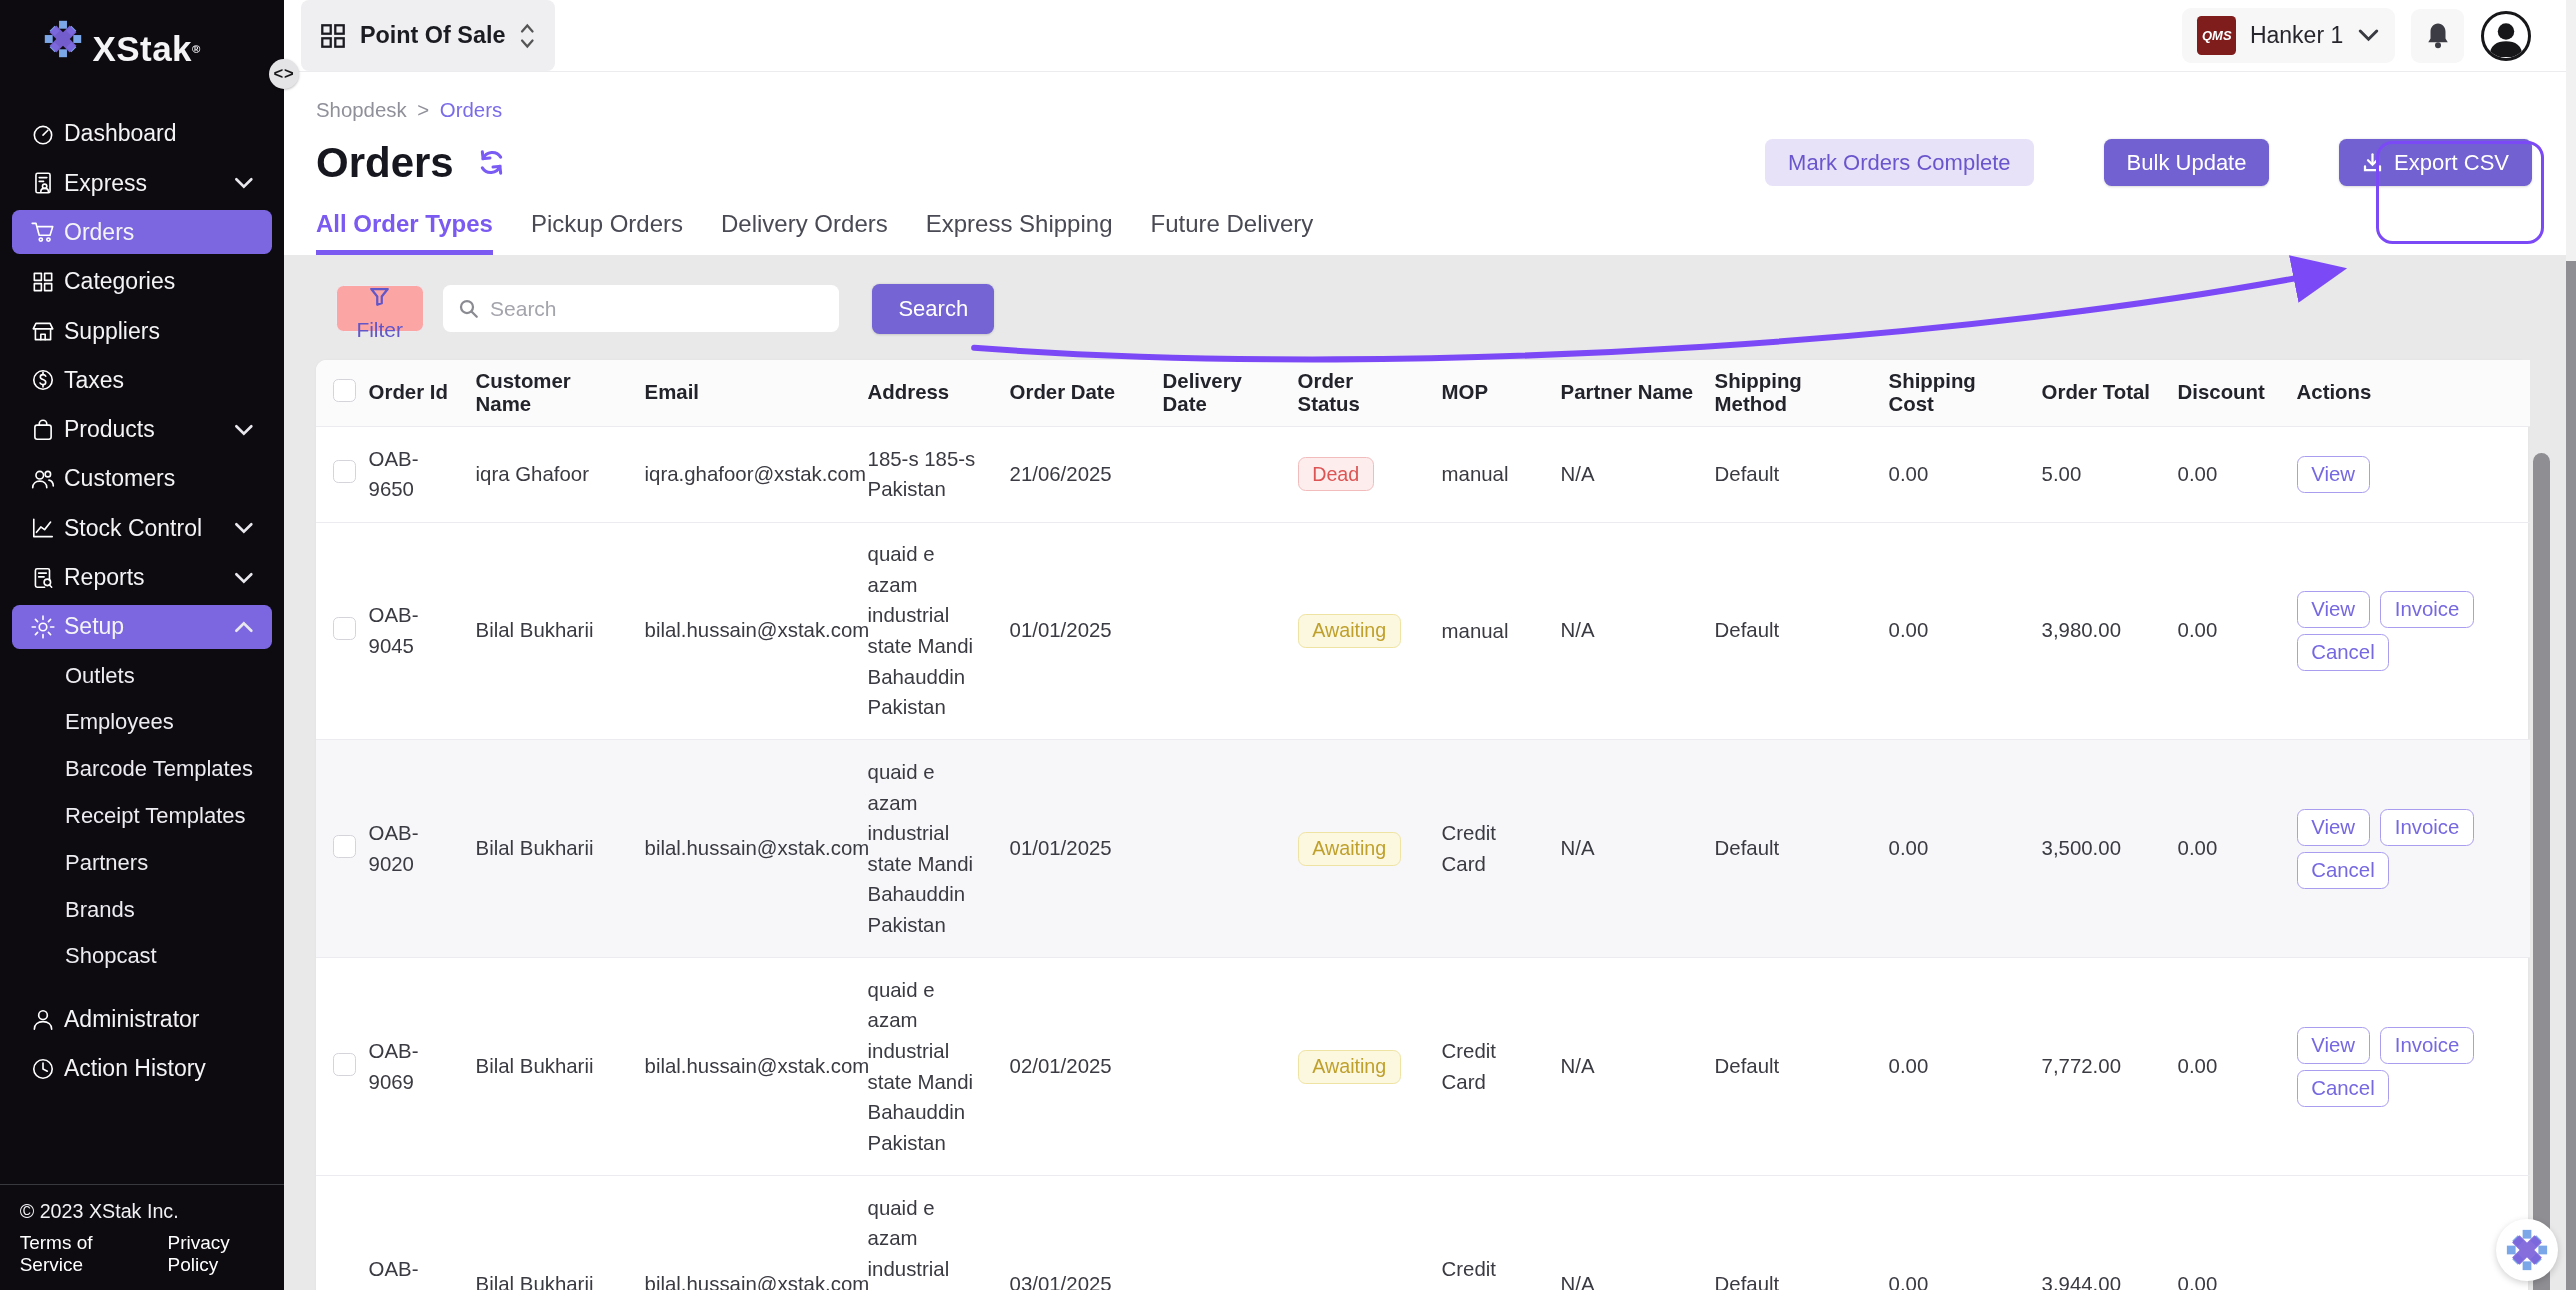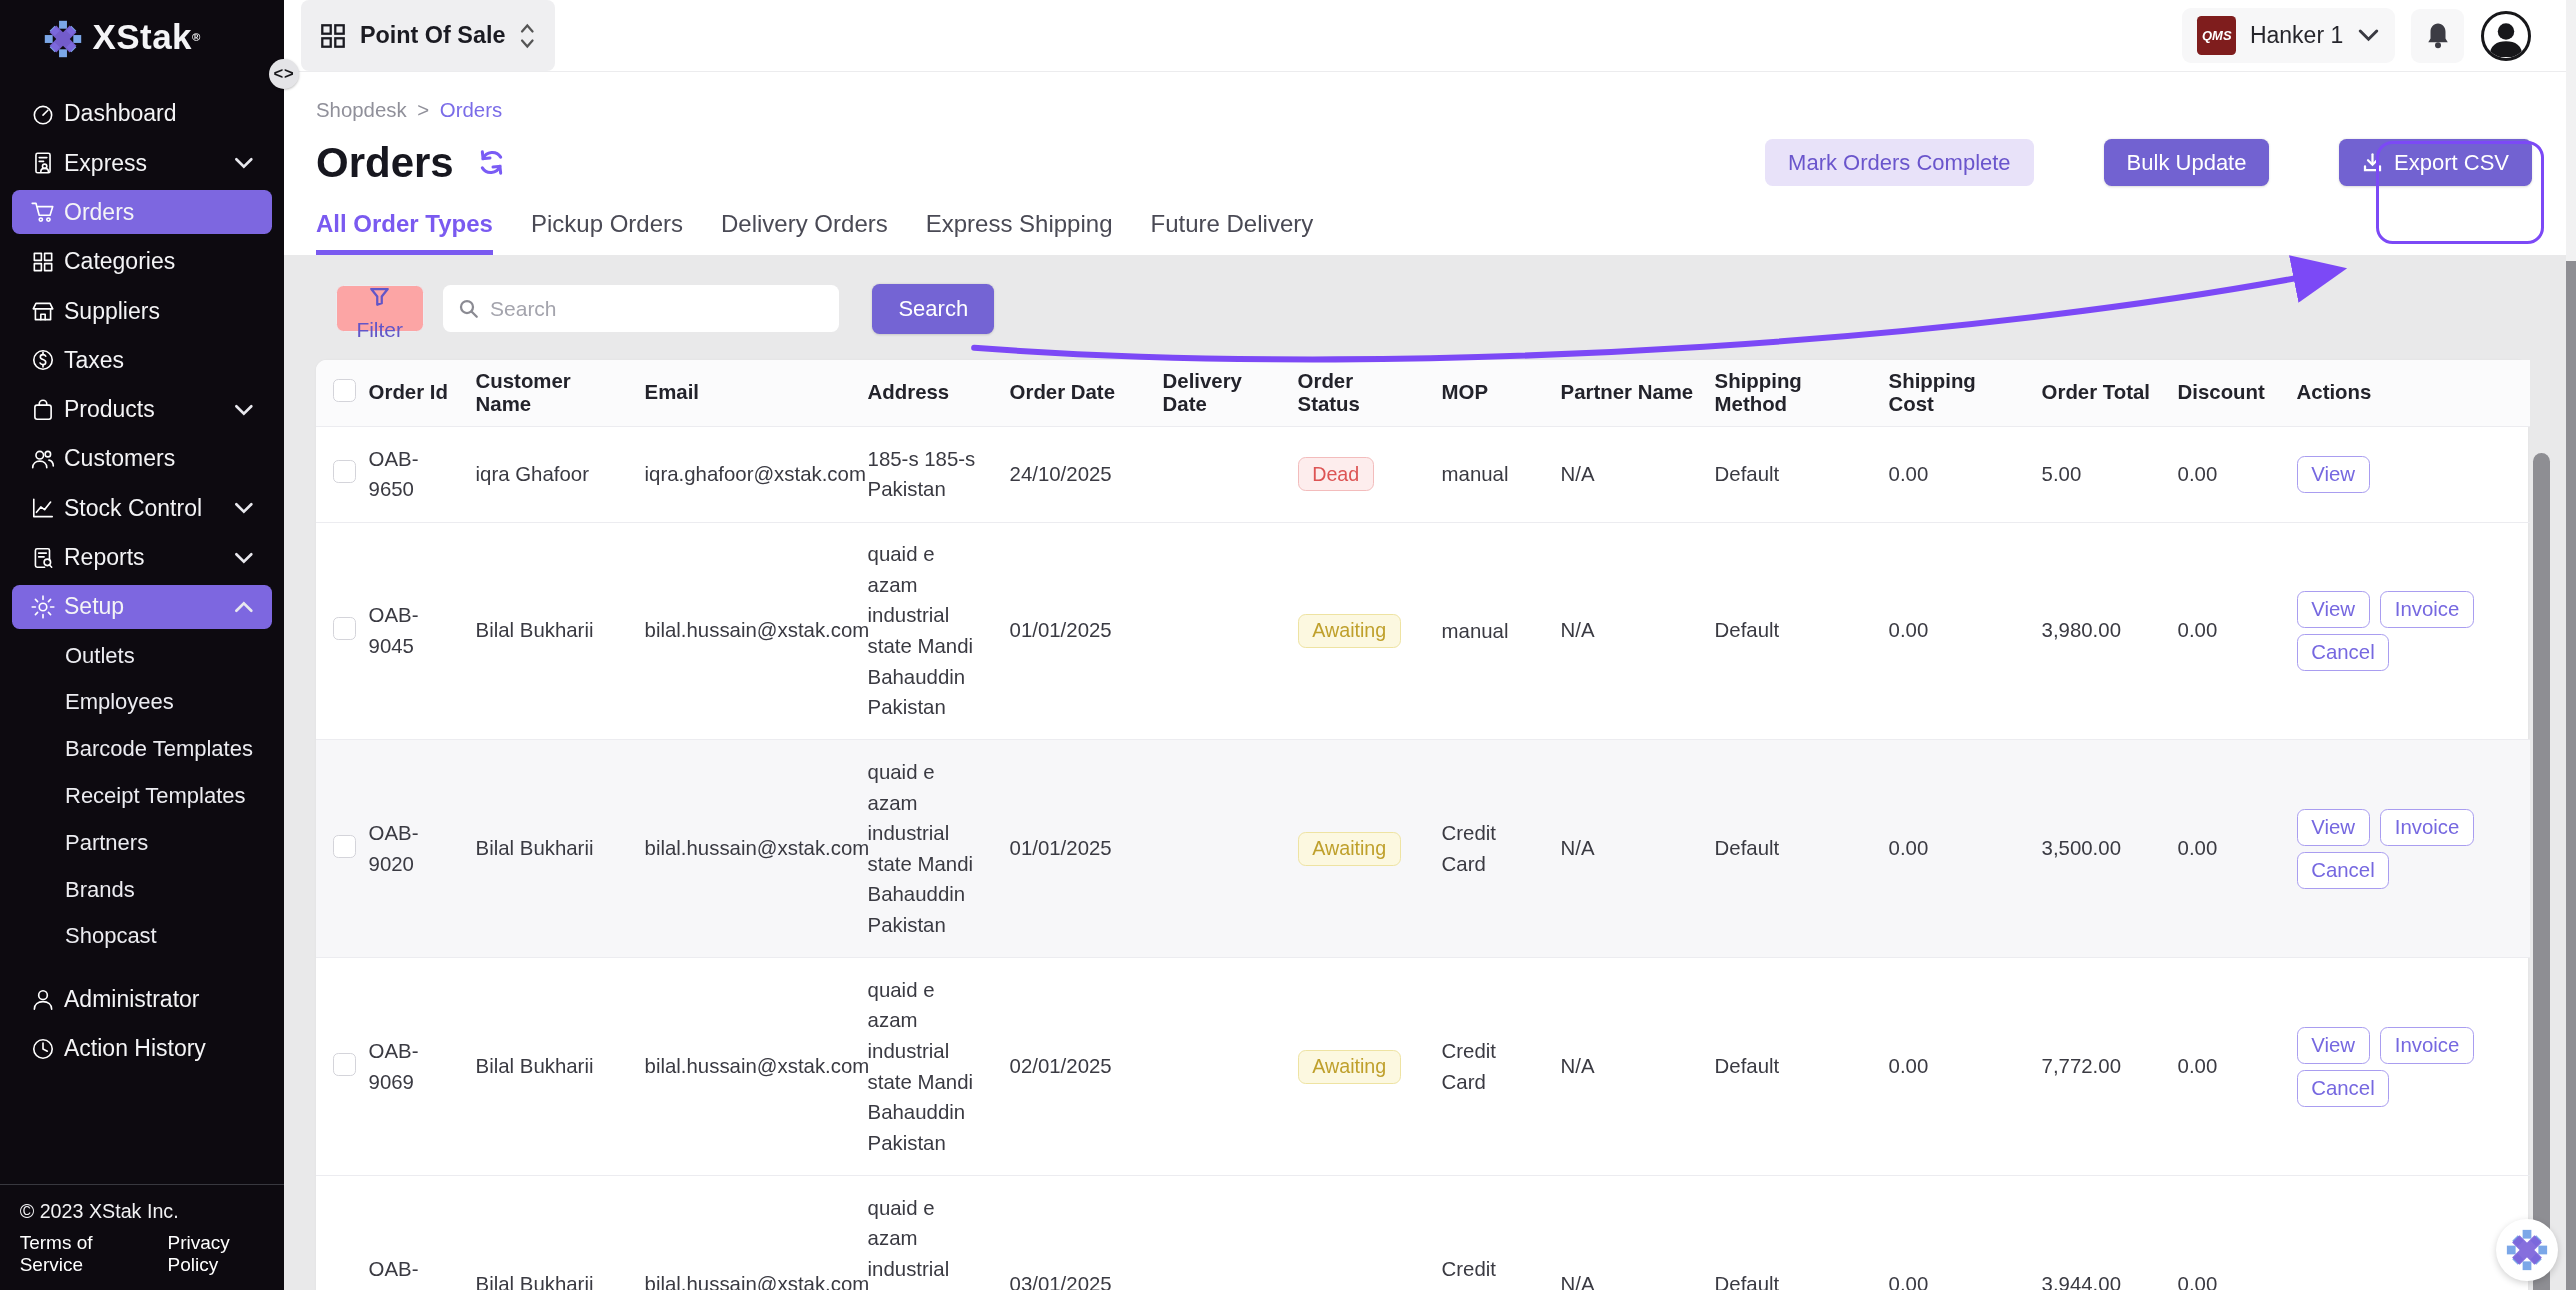--- a/index.html
+++ b/index.html
@@ -3,21 +3,21 @@
 <meta charset="utf-8">
 <style>
   * { margin:0; padding:0; box-sizing:border-box; }
   html,body { width:2576px; height:1290px; overflow:hidden; }
   body { display:flex; font-family:"Liberation Sans", sans-serif; background:#fff; position:relative; color:#26262e; }
   svg { display:block; }
 
   
   .sidebar { width:284px; flex-shrink:0; background:#0d0a10; color:#f4f4f6; display:flex; flex-direction:column; position:relative; z-index:3; }
   .brand { display:flex; align-items:flex-start; gap:10.6px; padding:16.6px 0 3px 44px; }
-  .brand-name { font-size:35px; font-weight:bold; letter-spacing:0.4px; line-height:40px; }
+  .brand-name { font-size:35px; font-weight:bold; letter-spacing:0.4px; line-height:64px; }
   .brand-reg { font-size:11.3px; vertical-align:top; }
   .menu { flex:1; padding-top:23px; overflow:hidden; }
   .menu-item { display:flex; align-items:center; gap:8px; height:44px; margin:5.3px 12px; padding:0 18px; border-radius:7.6px; font-size:23px; cursor:pointer; }
   .menu-item.active { background:#7d67e0; }
   .mi-icon { width:26px; height:26px; color:#fff; flex-shrink:0; }
   .mi-icon svg { width:26px; height:26px; }
   .mi-chev { margin-left:auto; color:#e8e8ee; }
   .sub-item { display:flex; align-items:center; height:43px; margin:3.8px 0; padding-left:65px; font-size:22px; color:#ececf1; cursor:pointer; }
   .menu-gap { height:10.6px; }
   .sidebar-footer { border-top:0.8px solid #38383f; padding:15px 19.7px 13.6px 19.7px; }
@@ -441,21 +441,21 @@
             </tr>
         </thead>
         <tbody id="tableBody">
             <tr class="">
     <td class="cb-cell"><span class="cb"></span></td>
     <td class="wrap">OAB-9650</td>
     <td>iqra Ghafoor</td>
     <td>iqra.ghafoor@xstak.com</td>
     <td class="wrap">185-s 185-s
 Pakistan</td>
-    <td>24/10/2025</td>
+    <td>21/06/2025</td>
     <td></td>
     <td><span class="badge badge-dead">Dead</span></td>
     <td class="wrap">manual</td>
     <td>N/A</td>
     <td>Default</td>
     <td>0.00</td>
     <td>5.00</td>
     <td>0.00</td>
     <td><button class="action-btn">View</button></td>
             </tr>

